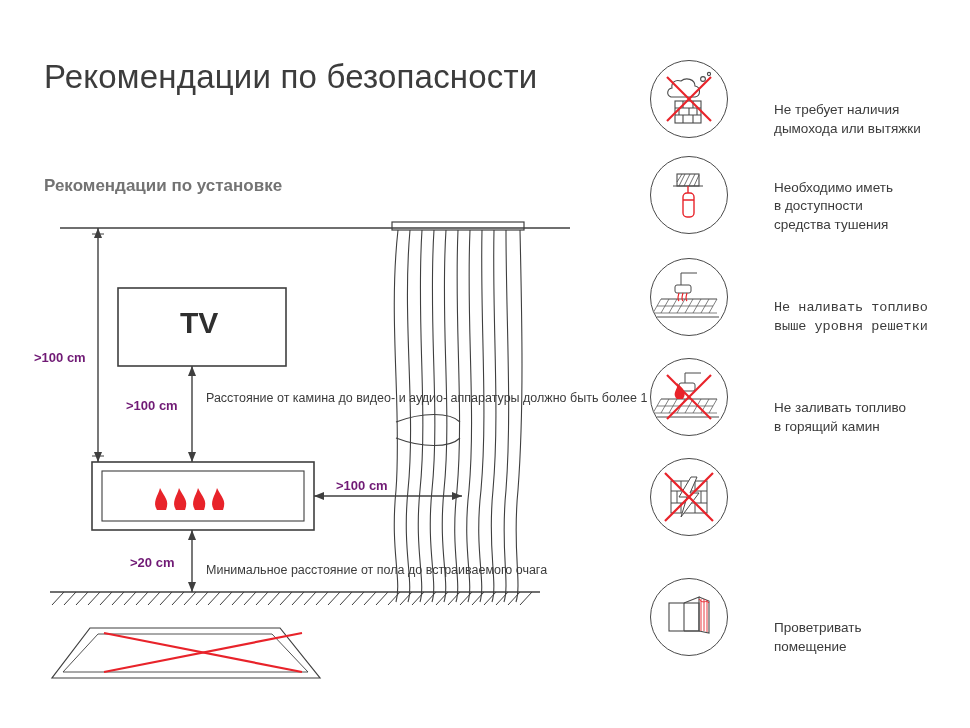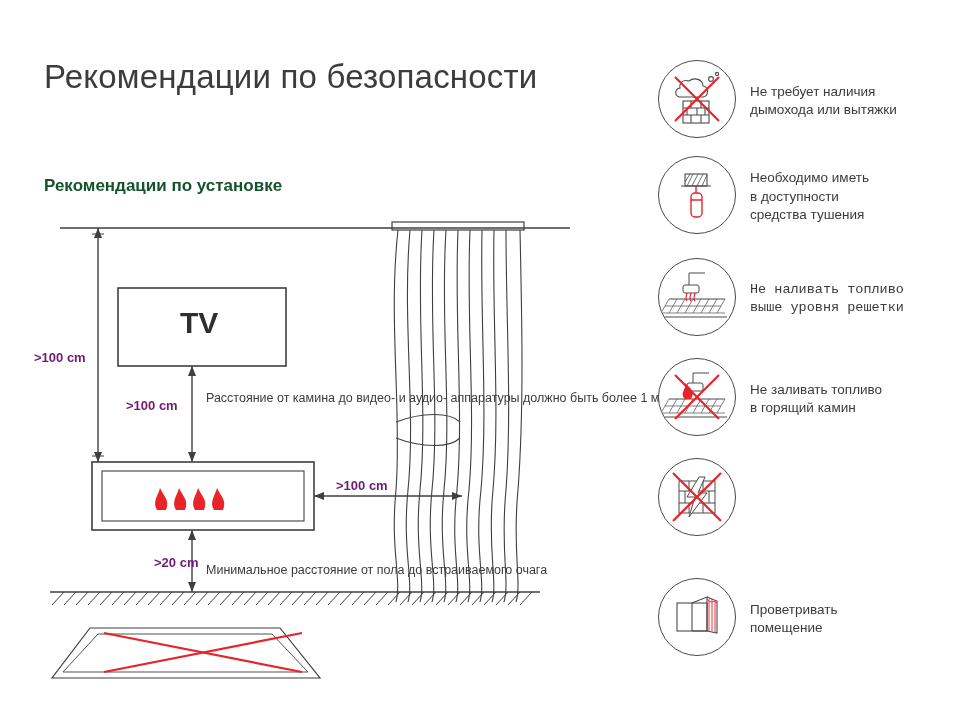--- a/index.html
+++ b/index.html
@@ -32,21 +32,21 @@
     font-weight: 400;
     letter-spacing: 0.2px;
     white-space: nowrap;
   }
   .sub-title {
     position: absolute;
     left: 44px;
     top: 176px;
     font-size: 17px;
     font-weight: bold;
-    color: #14532d;
+    color: #737373;
     white-space: nowrap;
   }
 
   
   .diagram {
     position: absolute;
     left: 30px;
     top: 210px;
     width: 610px;
     height: 470px;
@@ -77,24 +77,25 @@
 
   
   .icon-list {
     position: absolute;
     left: 650px;
     top: 60px;
     width: 310px;
   }
   .icon-row {
     position: absolute;
-    left: 8px;
+    left: 0;
     width: 310px;
     display: flex;
-    align-items: center;
+    align-items: flex-end;
+    gap: 32px;
   }
   .icon-circle {
     width: 76px;
     height: 76px;
     flex: 0 0 76px;
     border: 1.6px solid #4a4a4a;
     border-radius: 50%;
     position: relative;
     background: #fff;
     overflow: hidden;
@@ -222,21 +223,21 @@
         <path d="M165,300 C160,292 166,286 168,278 C172,287 178,290 174,300 Z"></path>
         <path d="M184,300 C179,292 185,286 187,278 C191,287 197,290 193,300 Z"></path>
       </g>
     </svg>
 
     <div class="tv-label" style="left:150px; top:96px;">TV</div>
 
     <div class="dim-label" style="left:4px; top:140px;">&gt;100 cm</div>
     <div class="dim-label" style="left:96px; top:188px;">&gt;100 cm</div>
     <div class="dim-label" style="left:306px; top:268px;">&gt;100 cm</div>
-    <div class="dim-label" style="left:100px; top:345px;margin-left:24px;">&gt;20 cm</div>
+    <div class="dim-label" style="left:100px; top:345px;">&gt;20 cm</div>
 
     <div class="note" style="left:176px; top:180px;">Расстояние от камина
 до видео- и аудио- аппаратуры
 должно быть более 1 метра</div>
     <div class="note" style="left:176px; top:352px;text-align:center;">Минимальное расстояние от пола
 до встраиваемого очага</div>
   </div>
 
   <div class="icon-list">
 

